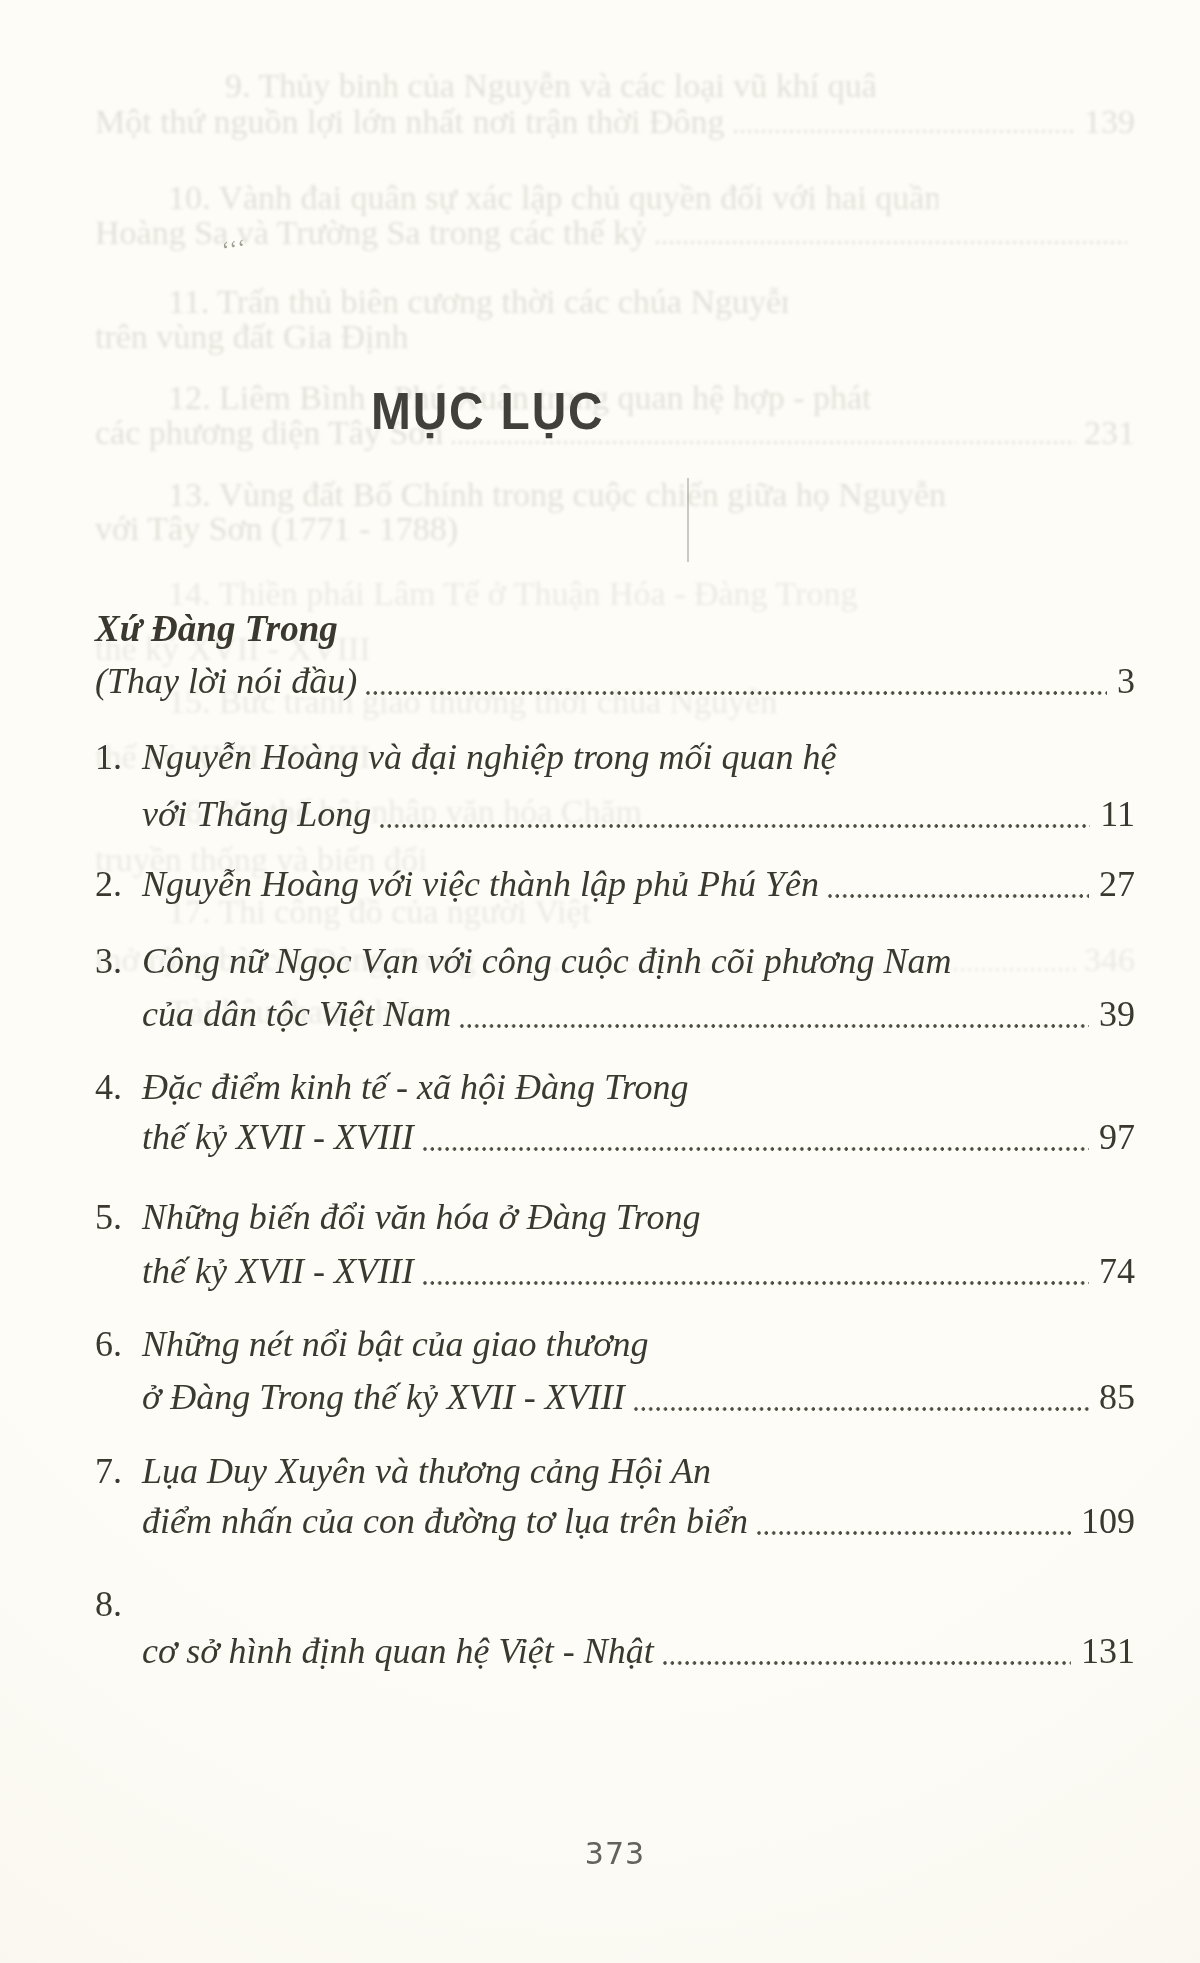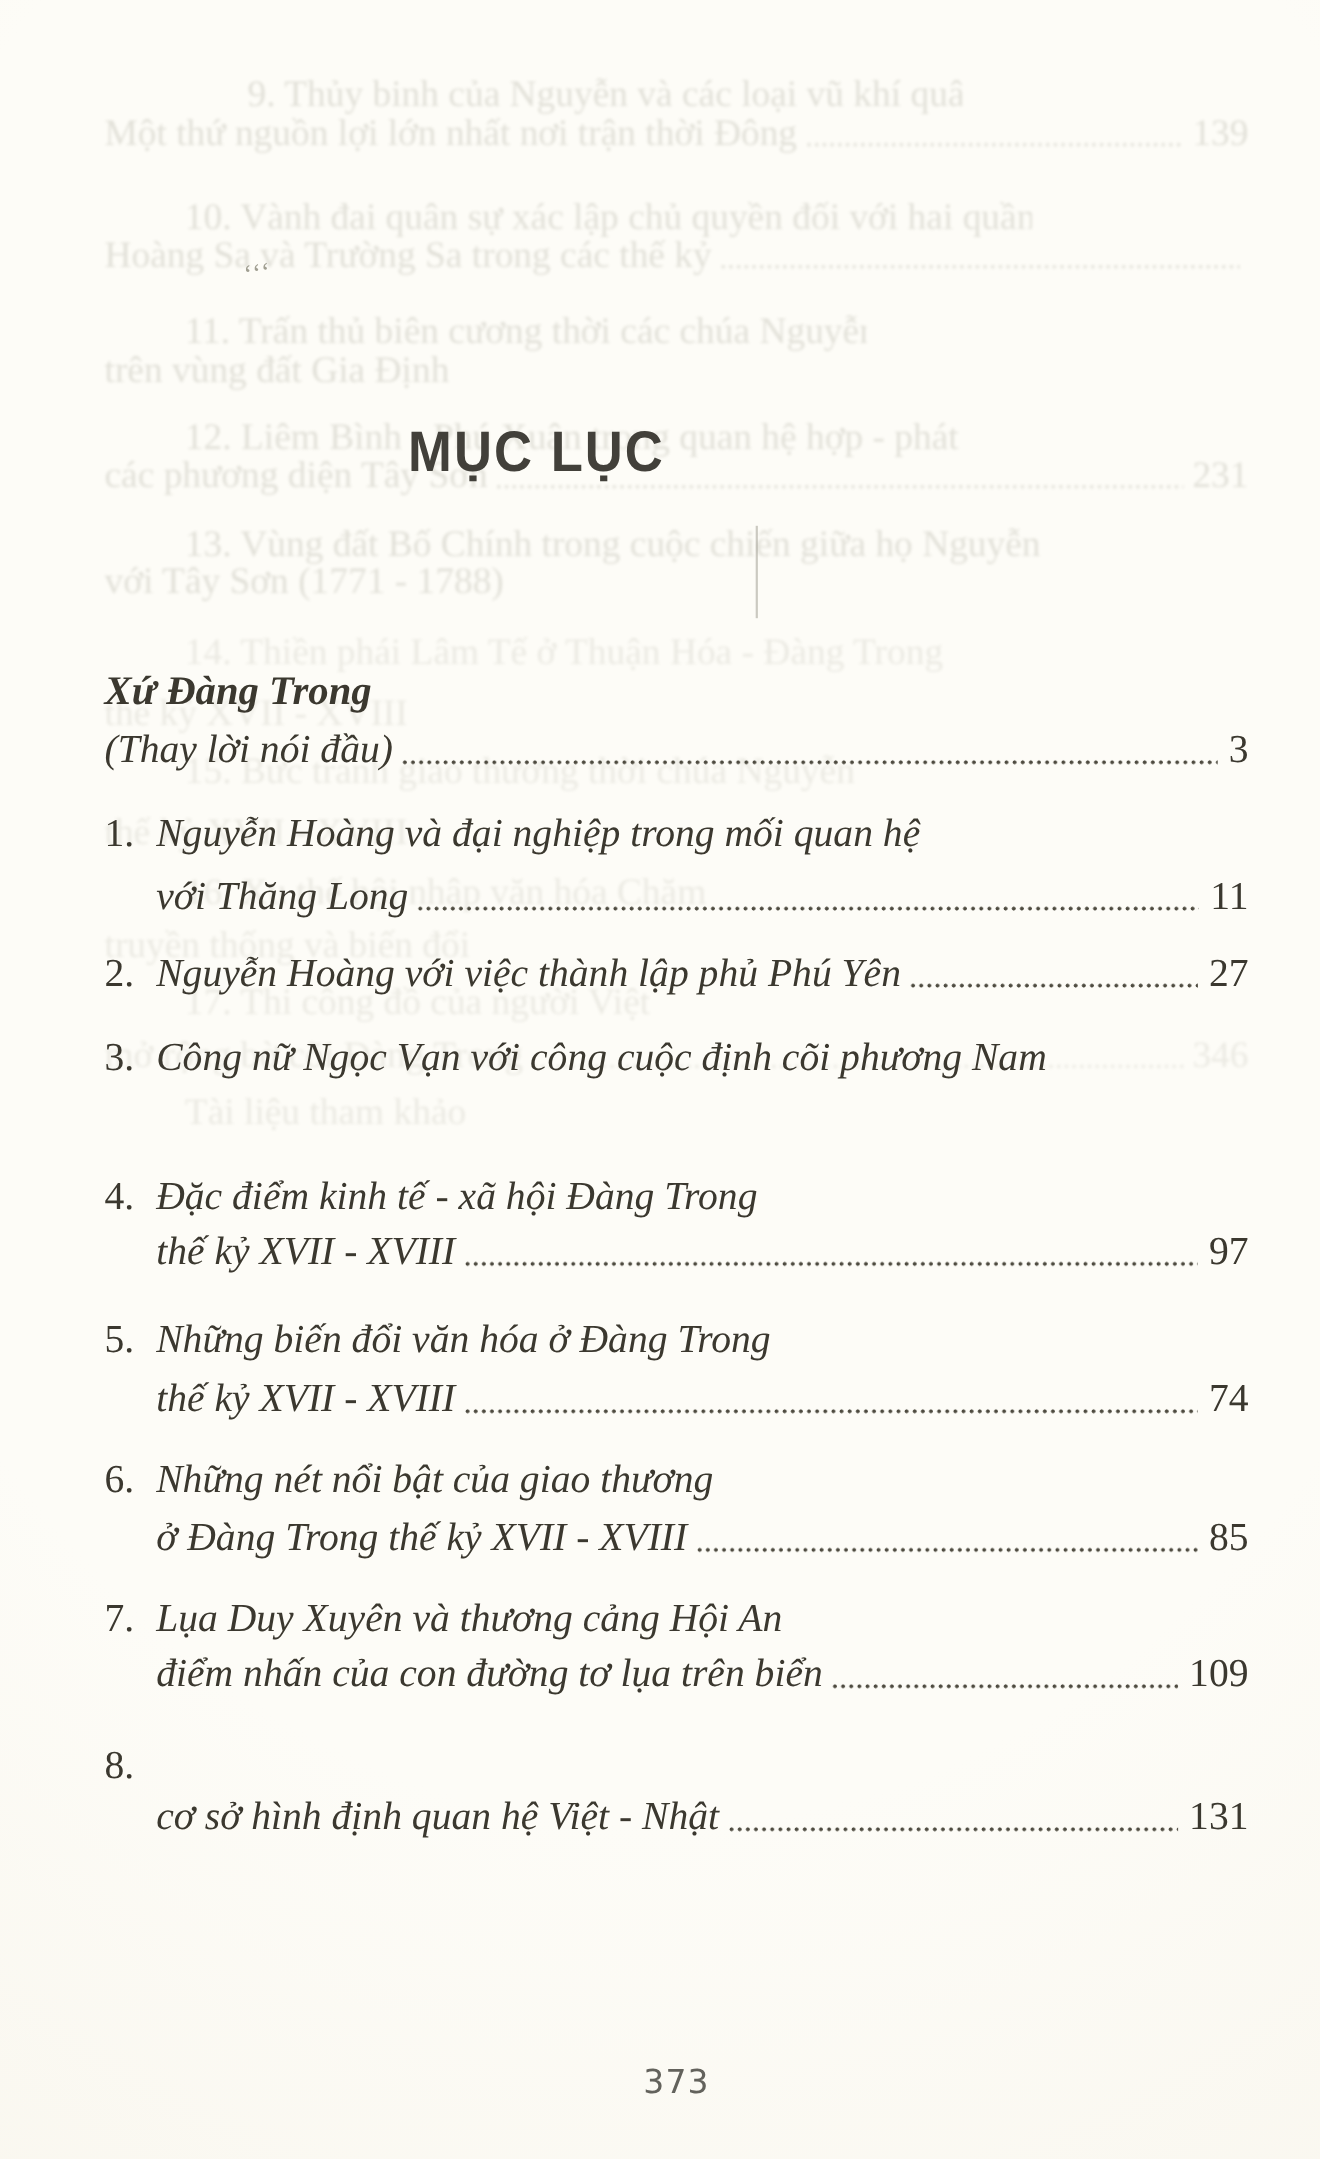--- a/index.html
+++ b/index.html
@@ -25,21 +25,21 @@
   .row .txt { flex:0 0 auto;font-style:italic; }
   .row .fill {
     flex:1 1 auto; align-self:flex-end; height:6px; margin:0 10px 7px 8px;
     background-image:radial-gradient(circle at 3px 3px, #4e4b40 1.5px, rgba(0,0,0,0) 2px);
     background-size:7.4px 6px; background-repeat:repeat-x;
   }
   .row .pg { flex:0 0 auto; }
   .head { font-weight:bold; font-size:37px; }
   .folio {
     position:absolute; top:1836px; left:95px; width:1040px; text-align:center;
-    font:30px "DejaVu Sans","Liberation Sans",sans-serif; color:#63625c; letter-spacing:1px;margin-top:40px;
+    font:30px "DejaVu Sans","Liberation Sans",sans-serif; color:#63625c; letter-spacing:1px;
   }
   
   .ghost {
     position:absolute; display:flex; align-items:baseline;
     font:34px/40px "Liberation Serif","DejaVu Serif",serif;
     color:#5c5a43; filter:blur(1.4px);
     white-space:nowrap; overflow:hidden; pointer-events:none;
   }
   .o17 { opacity:.17; } .o10 { opacity:.11; }
   .ghost .gfill {
@@ -154,20 +154,26 @@
     <span class="num">2.</span>
     <span class="txt">Nguyễn Hoàng với việc thành lập phủ Phú Yên</span>
     <span class="fill"></span>
     <span class="pg">27</span>
   </div>
 
   <div class="row" style="top:939px">
     <span class="num">3.</span>
     <span class="txt">Công nữ Ngọc Vạn với công cuộc định cõi phương Nam</span>
   </div>
+  <div class="row" style="top:992px">
+    <span class="num"></span>
+    <span class="txt">của dân tộc Việt Nam</span>
+    <span class="fill"></span>
+    <span class="pg">39</span>
+  </div>
 
   <div class="row" style="top:1065px">
     <span class="num">4.</span>
     <span class="txt">Đặc điểm kinh tế - xã hội Đàng Trong</span>
   </div>
   <div class="row" style="top:1115px">
     <span class="num"></span>
     <span class="txt">thế kỷ XVII - XVIII</span>
     <span class="fill"></span>
     <span class="pg">97</span>

